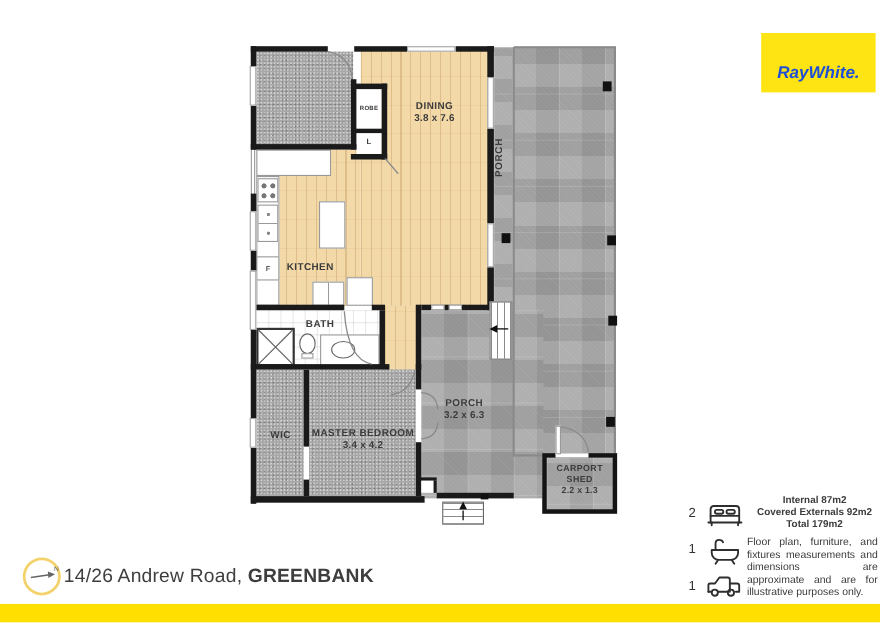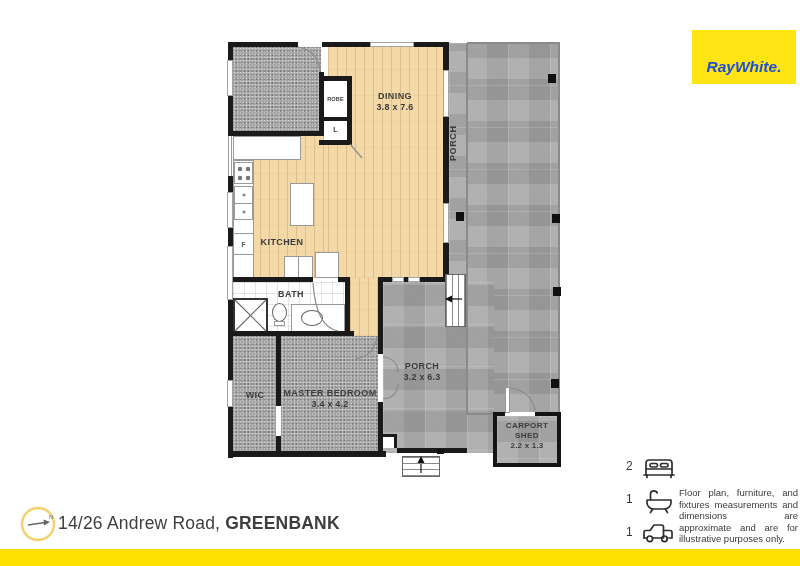--- a/index.html
+++ b/index.html
@@ -223,15 +223,20 @@
   </svg>
   <span class="cnt" style="left:626px;top:525px">1</span>
   <svg class="icon" style="left:641px;top:520px" width="34" height="26" viewBox="0 0 34 26">
     <path d="M3 18 v-6 q0-1.5 1.5-1.5 H9 l4-5.5 h7.5 q2 0 2 2 V18"></path>
     <path d="M22.5 10.5 H29 q2 0 2 2 V18 h-3"></path>
     <path d="M3 18 h3 m5.5 0 h9 m5.5 0 h0"></path>
     <circle cx="8.8" cy="18.8" r="2.8"></circle>
     <circle cx="23.5" cy="18.8" r="2.8"></circle>
   </svg>
 
+  <div class="areas">
+    <div>Internal 87m2</div>
+    <div>Covered Externals 92m2</div>
+    <div>Total 179m2</div>
+  </div>
   <div class="disc">Floor plan, furniture, and fixtures measurements and dimensions are approximate and are for illustrative purposes only.</div>
 
 </div>
 
 </body></html>

